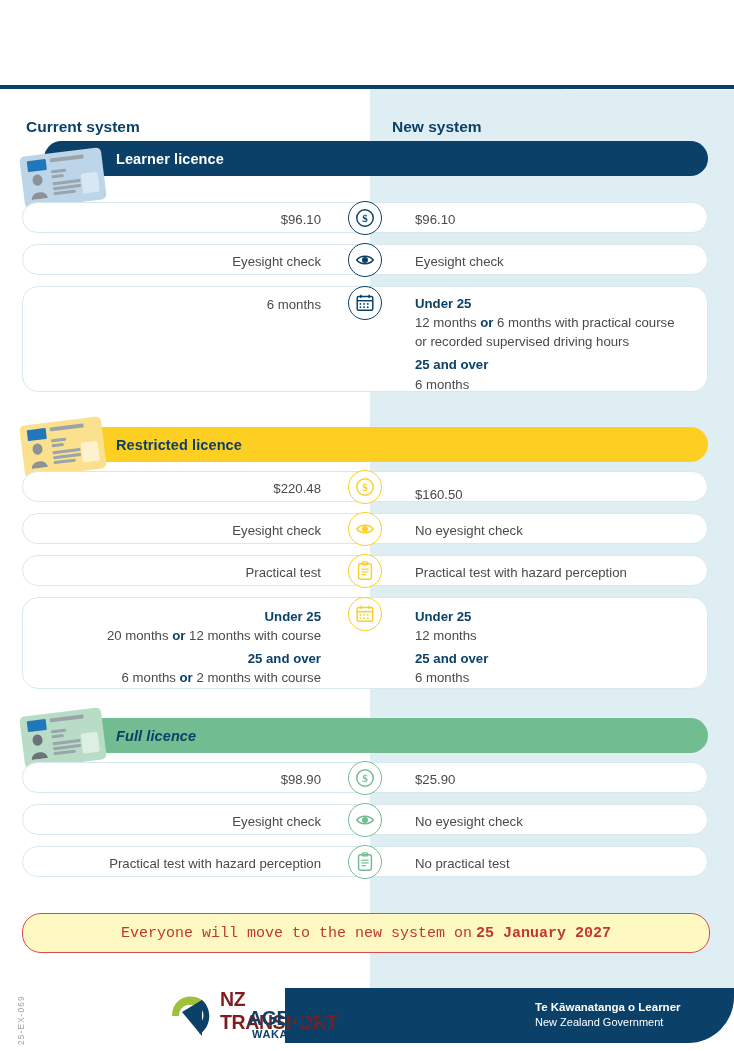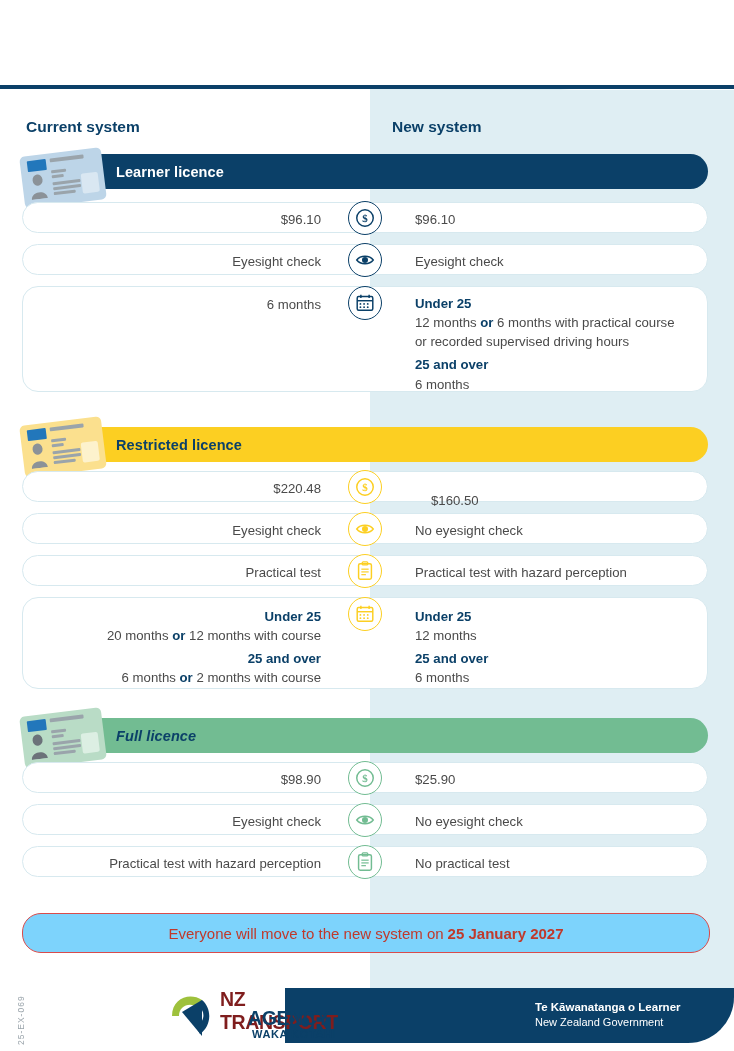--- a/index.html
+++ b/index.html
@@ -106,23 +106,23 @@
   .demerit{
     position:absolute;left:610px;top:8px;width:92px;height:82px;
     background:#dfeef3;border-radius:9px;
     font-size:12.2px;color:#4a4a4a;line-height:1.38;
     padding:10px 0 0 9px;box-sizing:border-box;
   }
 
   
   .redbanner{
     position:absolute;left:22px;top:913px;width:686px;height:38px;
-    border:1.4px solid #d94b4b;border-radius:19px;background:#7dd3fc;
+    border:1.4px solid #d94b4b;border-radius:19px;background:#fef9c3;
     display:flex;align-items:center;justify-content:center;
-    font-size:15px;color:#c0392b;
+    font-size:15px;color:#c0392b;font-family:Liberation Mono, monospace;
   }
   .redbanner b{color:#c0392b;font-weight:bold;margin-left:4px;}
 
   
   .footer-navy{
     position:absolute;left:285px;top:988px;width:449px;height:55px;
     background:#0b4068;border-bottom-right-radius:46px;
   }
   .govt{
     position:absolute;left:535px;top:1000px;color:#ffffff;line-height:1.3;
@@ -149,21 +149,21 @@
   <div class="newcol-bg"></div>
   <div class="top-white-blob"></div>
 
   <div class="thin-rule"></div>
 
   <div class="col-head cur">Current system</div>
   <div class="col-head newh">New system</div>
 
   <div class="section">
 
-    <div class="band learner" style="top:154px;">
+    <div class="band learner" style="top:141px;">
       <span class="band-label">Learner licence</span>
     </div>
     <div class="cardicon ci-learner" style="top:152px;">
       <div class="cbody"></div>
       <div class="hdr"></div>
       <svg class="photo" viewBox="0 0 17 26">
           <ellipse cx="8.5" cy="7" rx="5" ry="5.6" fill="#8b9298"></ellipse>
           <path d="M0.5 26 C0.5 17 16.5 17 16.5 26 Z" fill="#8b9298"></path>
         </svg>
       <div class="ln" style="left:30px;top:5px;width:34px;height:4px;"></div>
@@ -246,21 +246,21 @@
       <div class="ln" style="left:30px;top:22px;width:12px;height:2.5px;"></div>
       <div class="ln" style="left:30px;top:29px;width:28px;height:2.5px;"></div>
       <div class="ln" style="left:30px;top:34px;width:28px;height:2.5px;"></div>
       <div class="ln" style="left:30px;top:39px;width:22px;height:2.5px;"></div>
       <div class="box"></div>
     </div>
 
     <div class="row" style="top:471px;height:31px;">
       <div class="row-inner">
         <div class="cur-txt" style="top:7px;">$220.48</div>
-        <div class="new-txt" style="top:19px;margin-left:16px;">$160.50</div>
+        <div class="new-txt" style="top:13px;">$160.50</div>
       </div>
     </div>
     <div class="ccirc yellow" style="top:470px;">
       <svg width="22" height="22" viewBox="0 0 24 24">
           <circle cx="12" cy="12" r="9" fill="none" stroke="#fccf22" stroke-width="1.6"></circle>
           <text x="12" y="16.5" font-size="12" font-weight="bold" fill="#fccf22" text-anchor="middle" font-family="Liberation Serif,serif">$</text>
         </svg>
     </div>
 
     <div class="row" style="top:513px;height:31px;">

